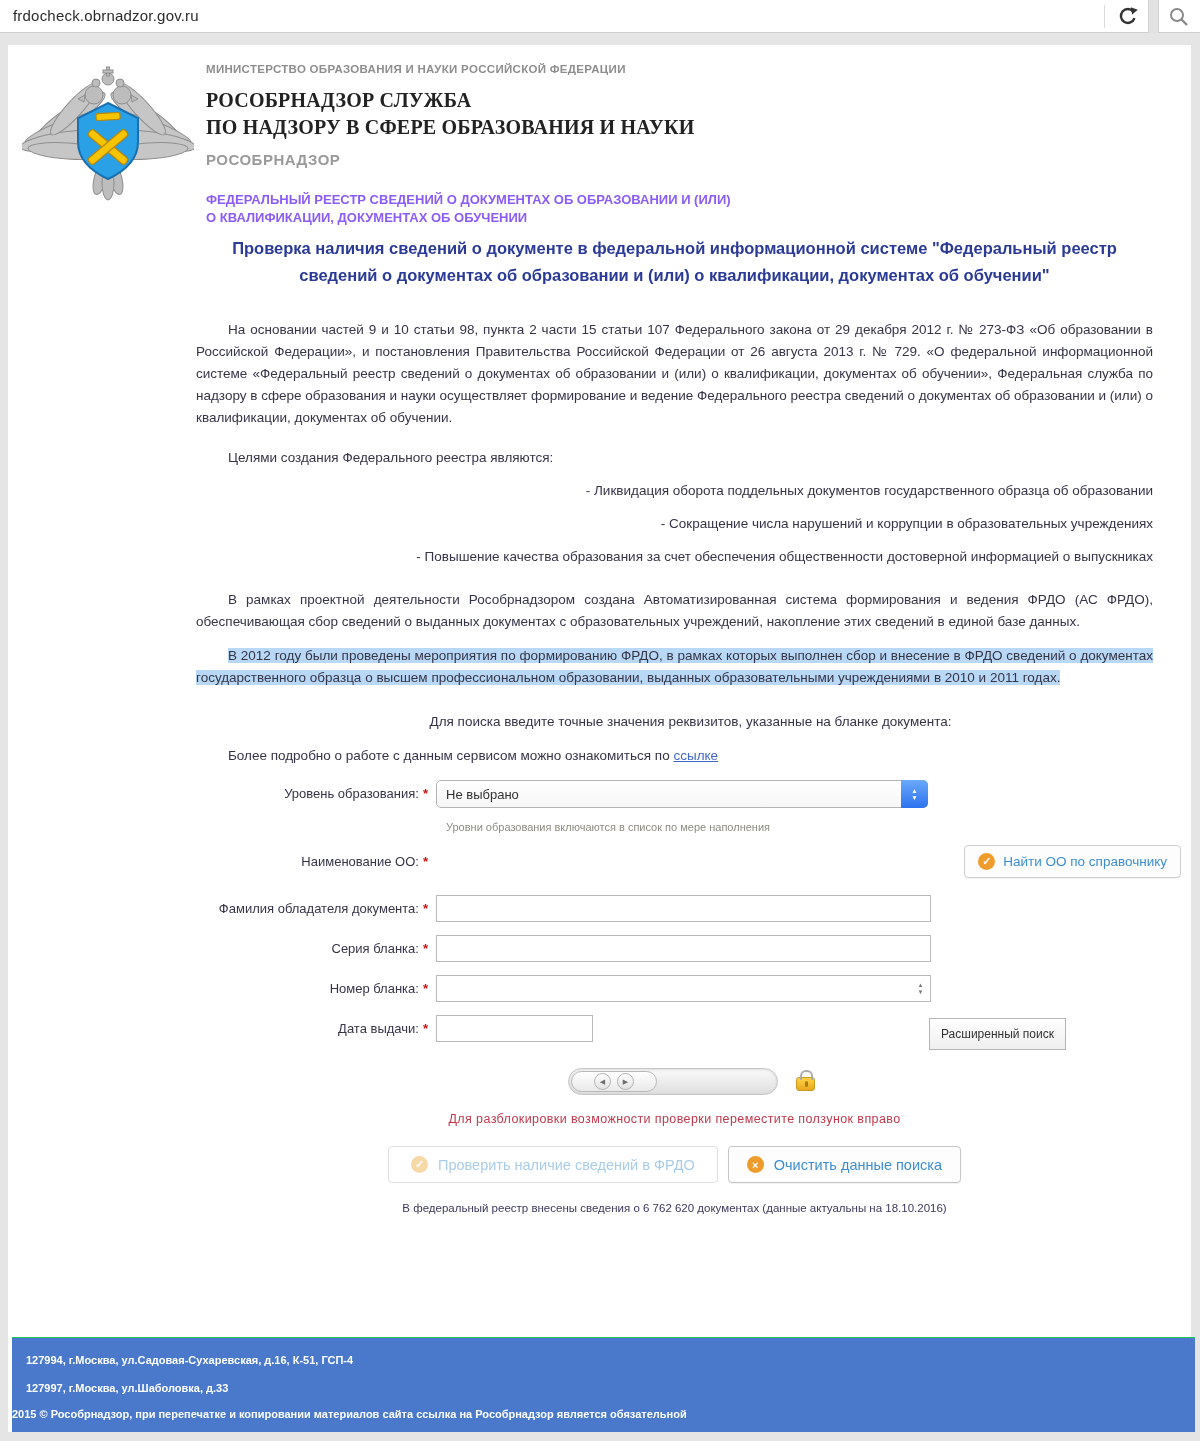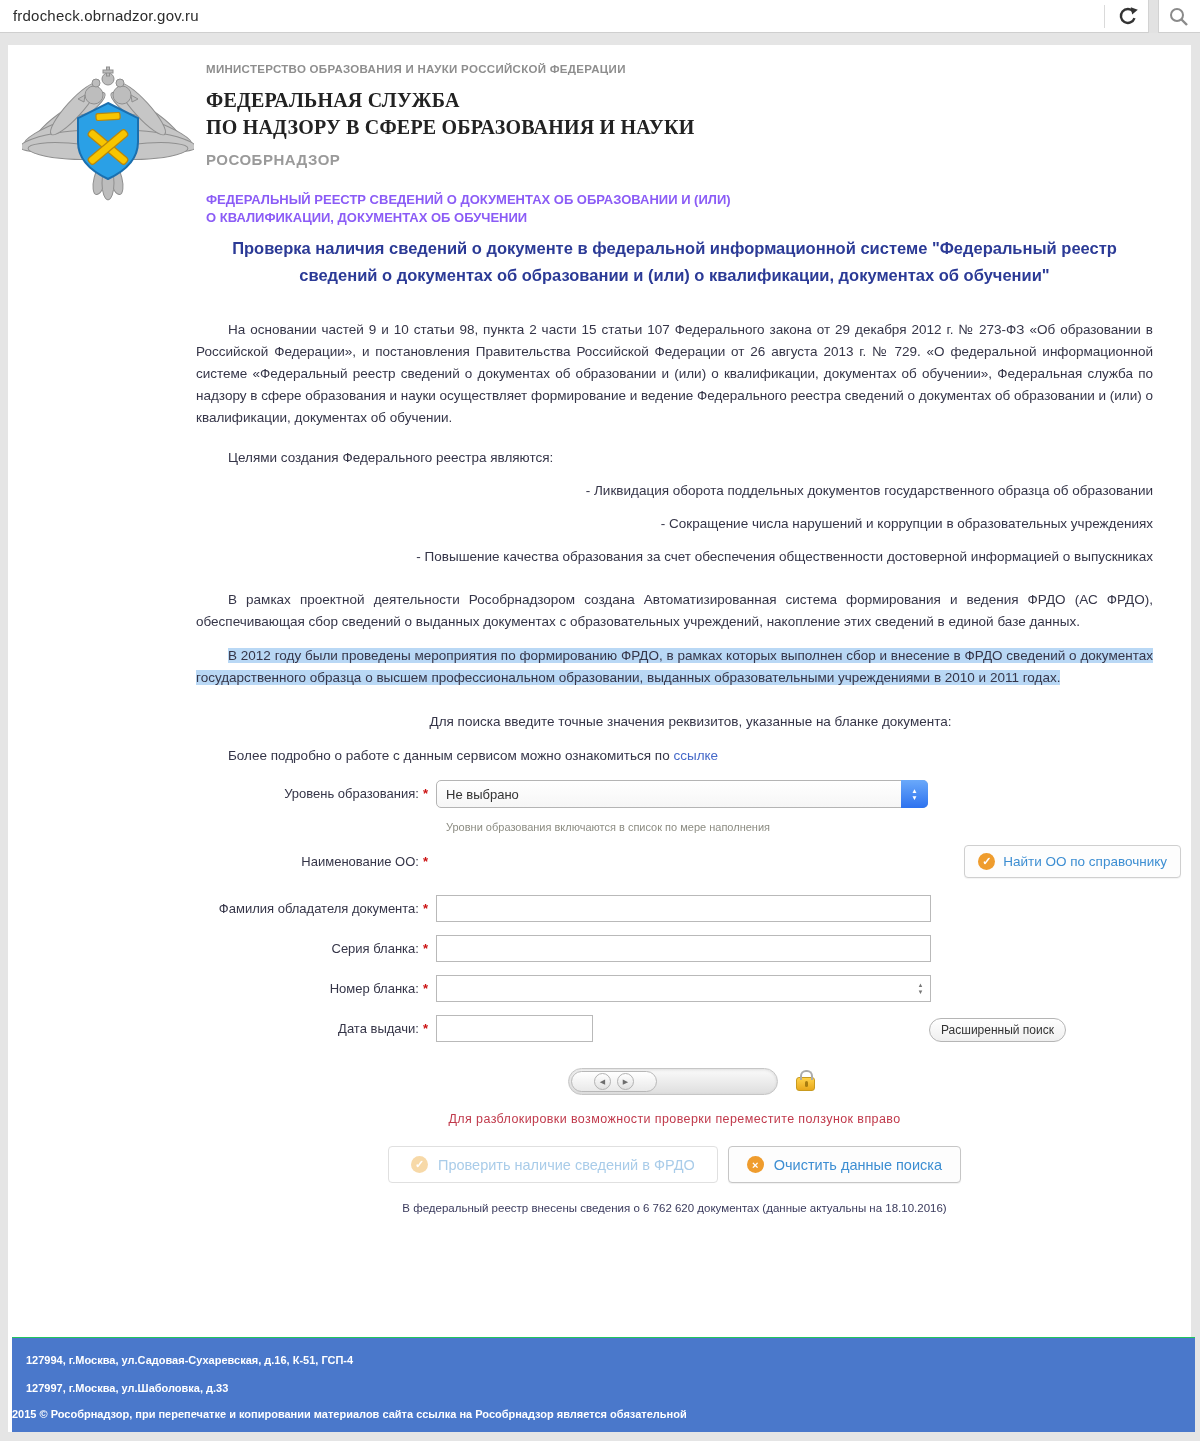--- a/index.html
+++ b/index.html
@@ -30,42 +30,42 @@
   .main { position:absolute; top:190px; left:188px; width:957px; color:#353548; }
   .page-title { font-size:16.5px; font-weight:bold; color:#2b3a96; text-align:center; line-height:27px; margin-bottom:30px; }
   .para { font-size:13.5px; line-height:22px; text-align:justify; text-indent:32px; margin-bottom:12px; }
   .goals-heading { margin-top:18px; margin-bottom:10px; }
   .goal-item { margin-top:11px; margin-bottom:0; text-align:right; }
   .frdo-para { margin-top:21px; }
   .hl { background:#b9d8f5; }
   .hl-para { margin-top:10px; margin-bottom:0; }
   .instruction { margin-top:22px; margin-bottom:0; text-align:center; }
   .more-info { margin-top:12px; margin-bottom:0; text-align:left; }
-  a.link { color:#4468c8; cursor:pointer; }
+  a.link { color:#4468c8; text-decoration:underline; cursor:pointer; }
 
   
   .form { margin-top:13px; }
   .frow { position:relative; display:flex; align-items:flex-start; margin-bottom:13px; min-height:27px; }
   .flabel { width:232px; text-align:right; font-size:13px; color:#353548; padding-top:6px; }
   .req { color:#cc1111; font-weight:bold; margin-left:4px; }
   .fctl { margin-left:8px; width:495px; }
   .tinput { width:495px; height:27px; border:1px solid #b9b9b9; background:#fff; font-size:13px; padding:0 7px; font-family:"Liberation Sans", sans-serif; }
   .short { width:157px; }
   .num-wrap { position:relative; width:495px; }
   .num-spin { position:absolute; right:4px; top:4px; width:13px; height:19px; display:flex; flex-direction:column; align-items:center; justify-content:center; color:#777; cursor:pointer; }
   .num-spin span { font-size:6px; line-height:7px; }
   
   .selectbox { position:relative; width:492px; height:28px; border:1px solid #b4b4b4; border-radius:5px; background:linear-gradient(#fff,#f6f6f6); display:flex; align-items:center; cursor:pointer; }
   .selectbox .sel-value { font-size:13px; color:#333; padding-left:9px; }
   .sel-cap { position:absolute; right:-1px; top:-1px; width:27px; height:28px; border-radius:0 5px 5px 0; background:linear-gradient(#6aa9fa,#2d72ef); display:flex; flex-direction:column; align-items:center; justify-content:center; }
   .sel-cap span { color:#fff; font-size:6.5px; line-height:7px; }
   .hint { margin:4px 0 0 250px; font-size:11px; color:#8c8c82; }
   
   .btn-find { position:absolute; right:-28px; top:-3px; height:33px; display:flex; align-items:center; gap:8px; background:#fdfdfd; border:1px solid #cfcfcf; border-radius:4px; padding:0 13px; font-size:13.5px; color:#3d8ed2; cursor:pointer; box-shadow:0 1px 1px rgba(0,0,0,.05); }
-  .btn-adv { position:absolute; right:87px; top:3px; height:24px; background:linear-gradient(#fff,#efefef); border:1px solid #b5b5b5; border-radius:12px; padding:0 11px; font-size:12px; color:#333; cursor:pointer; }
+  .btn-adv { position:absolute; right:87px; top:3px; height:32px; background:linear-gradient(#fff,#efefef); border:1px solid #b5b5b5; border-radius:0; padding:0 11px; font-size:12px; color:#333; cursor:pointer; }
   .oicon { width:17px; height:17px; border-radius:50%; background:#ef9c2d; color:#fff; font-size:11px; font-weight:bold; display:flex; align-items:center; justify-content:center; flex:0 0 auto; }
   .oicon.faded { background:#f7d9a8; }
 
   
   .slider-zone { position:relative; margin-top:26px; height:30px; }
   .slider-track { position:absolute; left:372px; top:0; width:210px; height:27px; border:1px solid #c6c6c6; border-radius:14px; background:linear-gradient(#fbfbfb,#dedede); box-shadow:inset 0 1px 3px rgba(0,0,0,.12); }
   .slider-handle { position:absolute; left:2px; top:2px; width:86px; height:21px; border:1px solid #b8b8b8; border-radius:11px; background:linear-gradient(#ffffff,#e9e9e9); display:flex; align-items:center; justify-content:center; gap:6px; cursor:grab; }
   .sbtn { width:17px; height:17px; border-radius:50%; background:linear-gradient(#fff,#e2e2e2); border:1px solid #b2b2b2; color:#6e6e6e; font-size:7px; display:flex; align-items:center; justify-content:center; cursor:pointer; }
   .lock { position:absolute; left:600px; top:9px; width:19px; height:14px; background:linear-gradient(#ffd24a,#e8a81c); border:1px solid #c99b1f; border-radius:3px; }
   .lock:before { content:""; position:absolute; left:3px; top:-8px; width:9px; height:8px; border:2.5px solid #ababab; border-bottom:none; border-radius:6px 6px 0 0; }
@@ -143,21 +143,21 @@
             <rect x="62" y="88" width="48" height="8" rx="3" transform="rotate(40 86 92)" fill="#f7c500" stroke="#b8860b" stroke-width="1.2"></rect>
             <rect x="62" y="88" width="48" height="8" rx="3" transform="rotate(-40 86 92)" fill="#f7c500" stroke="#b8860b" stroke-width="1.2"></rect>
             <rect x="74" y="58" width="24" height="7" rx="2" transform="rotate(-3 86 61)" fill="#f7c500" stroke="#b8860b" stroke-width="1.2"></rect>
           </g>
         </svg>
       </div>
 
       <div class="org">
         <div class="org-ministry">МИНИСТЕРСТВО ОБРАЗОВАНИЯ И НАУКИ РОССИЙСКОЙ ФЕДЕРАЦИИ</div>
         <div class="org-service">
-          <div>ФЕДЕРАЛЬНАЯ СЛУЖБА</div>
+          <div>РОСОБРНАДЗОР СЛУЖБА</div>
           <div>ПО НАДЗОРУ В СФЕРЕ ОБРАЗОВАНИЯ И НАУКИ</div>
         </div>
         <div class="org-short">РОСОБРНАДЗОР</div>
         <div class="org-registry">
           <div>ФЕДЕРАЛЬНЫЙ РЕЕСТР СВЕДЕНИЙ О ДОКУМЕНТАХ ОБ ОБРАЗОВАНИИ И (ИЛИ)</div>
           <div>О КВАЛИФИКАЦИИ, ДОКУМЕНТАХ ОБ ОБУЧЕНИИ</div>
         </div>
       </div>
 
       <div class="main">

